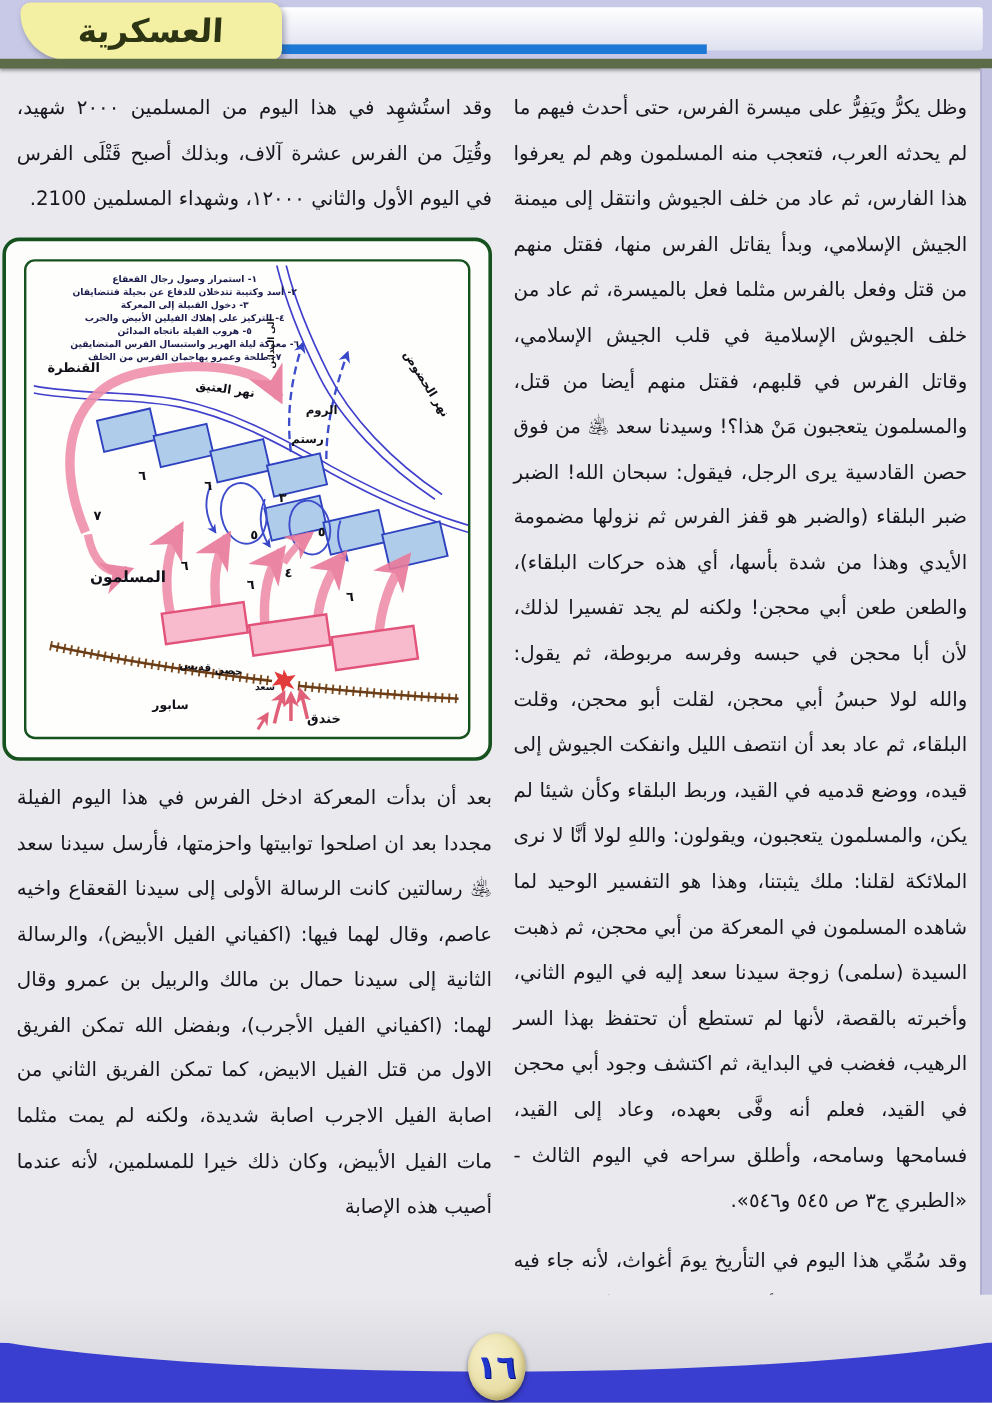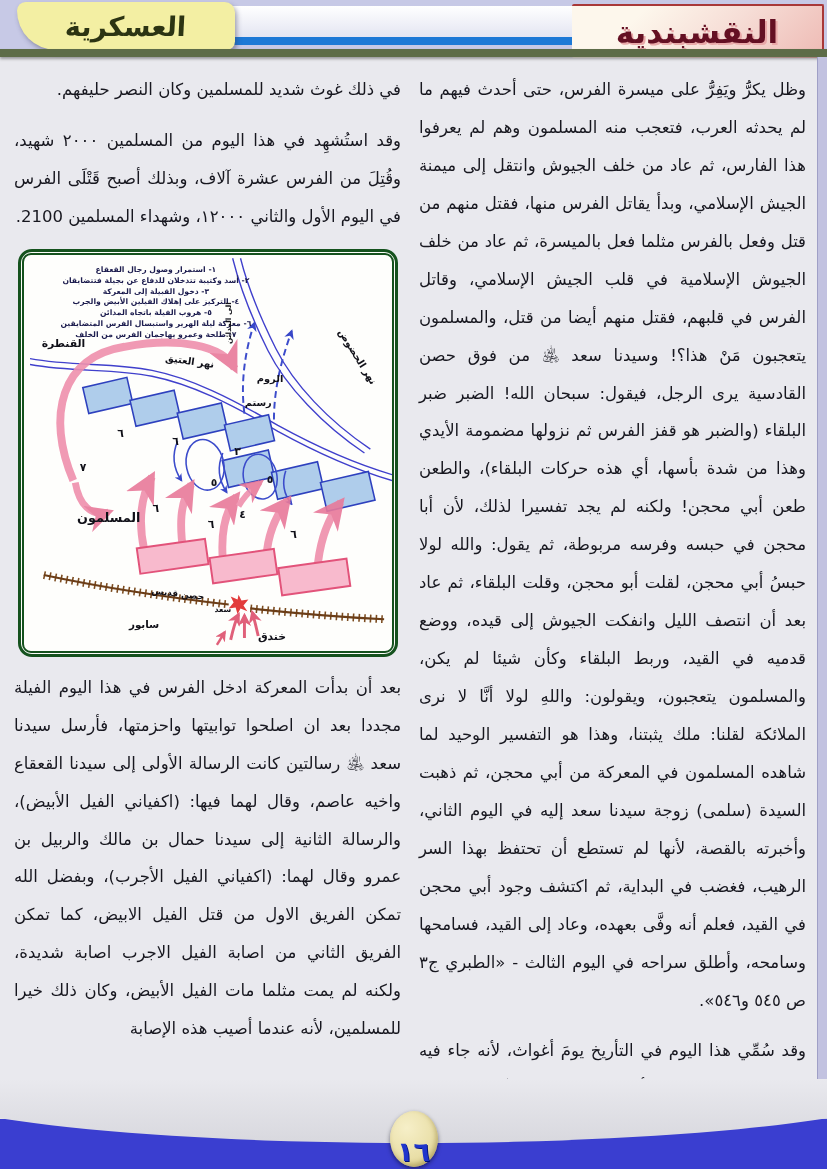--- a/index.html
+++ b/index.html
@@ -31,59 +31,55 @@
     background:#c2c2e0;border-left:1px solid #9f9fc6;}
   
   .bod{position:absolute;top:57px;left:0;right:9px;bottom:47px;
     display:flex;direction:rtl;gap:18px;padding:14px 12px 0 14px;box-sizing:border-box;
     overflow:hidden;}
   .col{width:50%;color:#17171f;}
   .col p{font-size:16.5px;line-height:2.3;text-align:justify;margin:0 0 13px 0;}
   .col h3{font-size:16.5px;font-weight:bold;margin:4px 0 10px 0;text-decoration:underline;color:#101016;}
   
   .map-frame{width:372px;margin:2px auto 12px auto;border:3px solid #15521e;border-radius:14px;
-    padding:1px;background:#fdfdfb;}
+    padding:15px;background:#fdfdfb;}
   .map-inner{border:2px solid #15521e;border-radius:9px;background:#fefefc;overflow:hidden;}
   .map-inner svg{display:block;}
   
   .footer{position:absolute;left:0;right:0;bottom:0;height:50px;background:#3a3ed0;}
   .footer-curve{position:absolute;left:-12%;width:124%;height:64px;bottom:26px;
     background:linear-gradient(#e9e9ee,#d8d8de);border-radius:0 0 50% 50% / 0 0 95% 95%;}
   .page-num{position:absolute;left:50%;margin-left:-24px;bottom:2px;width:48px;height:56px;
     background:radial-gradient(circle at 35% 30%,#f6efc8,#e7dca2 70%,#cfc382);
     border-radius:50%;box-shadow:0 2px 4px rgba(0,0,20,.5), inset -2px -3px 5px rgba(120,100,30,.4);
-    display:flex;align-items:flex-end;justify-content:center;}
+    display:flex;align-items:center;justify-content:center;}
   .page-num span{font-size:27px;font-weight:bold;color:#1f35cc;text-shadow:1px 1px 0 #00107a;}
 </style>
 </head>
 <body>
 
 <div class="page">
 
   <div class="hdr">
     <div class="hdr-white"></div>
     <div class="hdr-blueline"></div>
     <div class="banner-left">
       <span>العسكرية</span>
     </div>
-    <div class="banner-right">
-      <span>النقشبندية</span>
-    </div>
     <div class="olive-bar"></div>
   </div>
 
   <div class="bod">
 
     <div class="col">
       <p>وظل يكرُّ ويَفِرُّ على ميسرة الفرس، حتى أحدث فيهم ما لم يحدثه العرب، فتعجب منه المسلمون وهم لم يعرفوا هذا الفارس، ثم عاد من خلف الجيوش وانتقل إلى ميمنة الجيش الإسلامي، وبدأ يقاتل الفرس منها، فقتل منهم من قتل وفعل بالفرس مثلما فعل بالميسرة، ثم عاد من خلف الجيوش الإسلامية في قلب الجيش الإسلامي، وقاتل الفرس في قلبهم، فقتل منهم أيضا من قتل، والمسلمون يتعجبون مَنْ هذا؟! وسيدنا سعد ﵁ من فوق حصن القادسية يرى الرجل، فيقول: سبحان الله! الضبر ضبر البلقاء (والضبر هو قفز الفرس ثم نزولها مضمومة الأيدي وهذا من شدة بأسها، أي هذه حركات البلقاء)، والطعن طعن أبي محجن! ولكنه لم يجد تفسيرا لذلك، لأن أبا محجن في حبسه وفرسه مربوطة، ثم يقول: والله لولا حبسُ أبي محجن، لقلت أبو محجن، وقلت البلقاء، ثم عاد بعد أن انتصف الليل وانفكت الجيوش إلى قيده، ووضع قدميه في القيد، وربط البلقاء وكأن شيئا لم يكن، والمسلمون يتعجبون، ويقولون: واللهِ لولا أنَّا لا نرى الملائكة لقلنا: ملك يثبتنا، وهذا هو التفسير الوحيد لما شاهده المسلمون في المعركة من أبي محجن، ثم ذهبت السيدة (سلمى) زوجة سيدنا سعد إليه في اليوم الثاني، وأخبرته بالقصة، لأنها لم تستطع أن تحتفظ بهذا السر الرهيب، فغضب في البداية، ثم اكتشف وجود أبي محجن في القيد، فعلم أنه وفَّى بعهده، وعاد إلى القيد، فسامحها وسامحه، وأطلق سراحه في اليوم الثالث - «الطبري ج٣ ص ٥٤٥ و٥٤٦».</p>
       <p>وقد سُمِّي هذا اليوم في التأريخ يومَ أغواث، لأنه جاء فيه الغوث من الشام على رأسه سيدنا القعقاع ﵁، وكان</p>
     </div>
 
     <div class="col">
-      <p>في ذلك غوث شديد للمسلمين وكان النصر حليفهم.</p>
       <p>وقد استُشهِد في هذا اليوم من المسلمين ٢٠٠٠ شهيد، وقُتِلَ من الفرس عشرة آلاف، وبذلك أصبح قَتْلَى الفرس في اليوم الأول والثاني ١٢٠٠٠، وشهداء المسلمين 2100.</p>
 
       <div class="map-frame">
         <div class="map-inner">
         <svg width="362" height="396" viewBox="0 0 368 396" xmlns="http://www.w3.org/2000/svg">
           <defs>
             <marker id="ap" viewBox="0 0 10 10" refX="8" refY="5" markerWidth="4" markerHeight="4" orient="auto">
               <path d="M0,0 L10,5 L0,10 L3,5 Z" fill="#e8799a"></path>
             </marker>
             <marker id="ab" viewBox="0 0 10 10" refX="8" refY="5" markerWidth="5" markerHeight="5" orient="auto">

